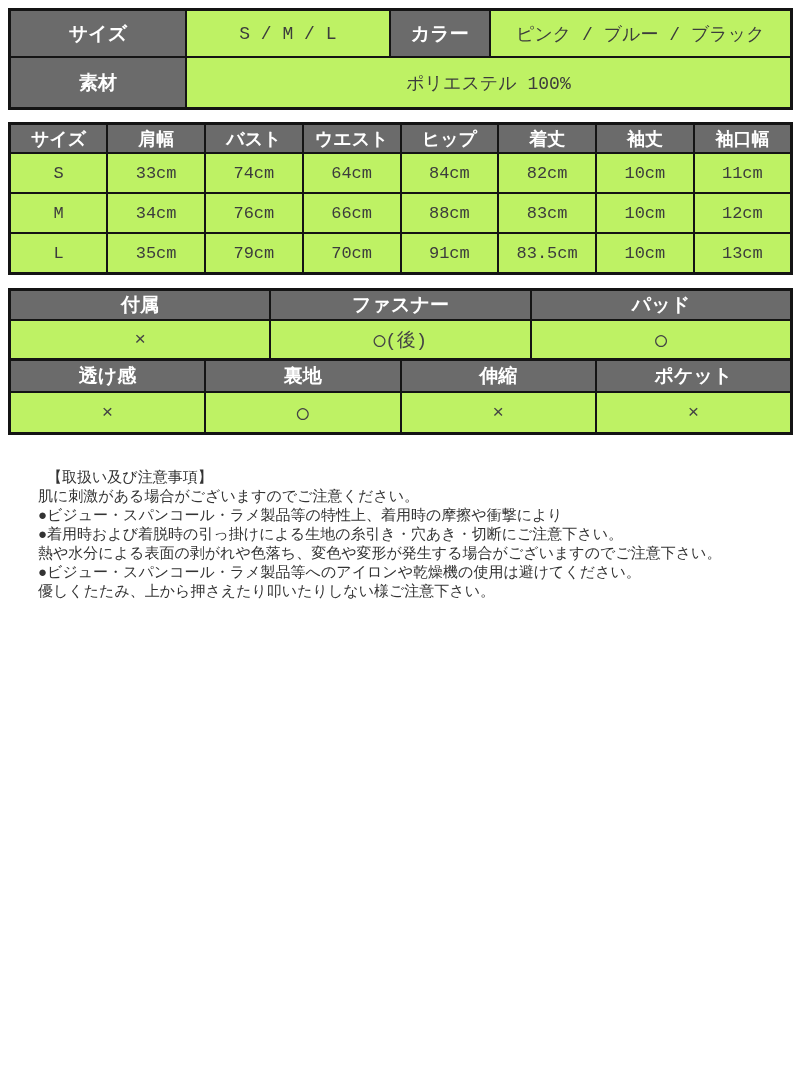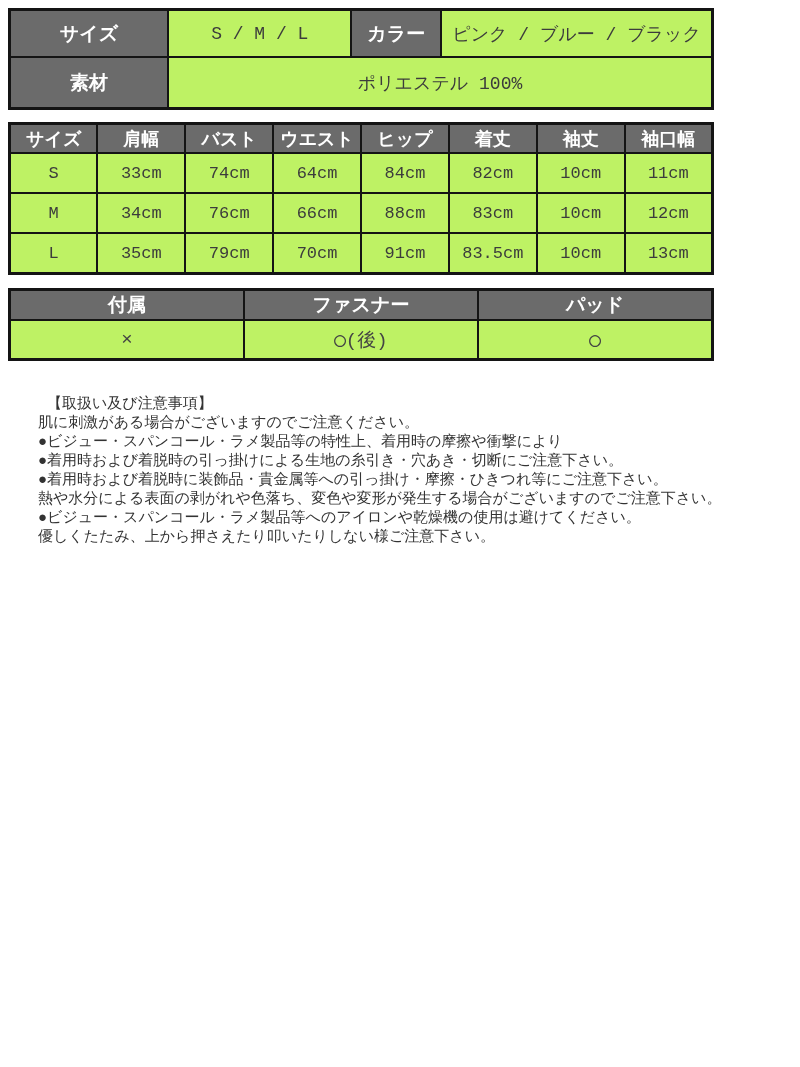--- a/index.html
+++ b/index.html
@@ -12,21 +12,21 @@
     position: relative;
     width: 800px;
     height: 1067px;
     background: #ffffff;
     overflow: hidden;
   }
   .inner { padding: 8px 7px 0 8px; }
 
   table {
     border-collapse: collapse;
-    width: 706px;
+    width: 785px;
     table-layout: fixed;
     border: 3px solid #141414;
   }
   th, td {
     border: 2px solid #141414;
     text-align: center;
     vertical-align: middle;
     padding: 0;
     overflow: hidden;
     white-space: nowrap;
@@ -158,26 +158,41 @@
         <th class="hdr">パッド</th>
       </tr>
       <tr>
         <td class="val mark">×</td>
         <td class="val mark">◯(後)</td>
         <td class="val mark">◯</td>
       </tr>
     </tbody>
       </table>
 
+    <table class="t4">
+      <tbody>
+          <tr>
+        <th class="hdr">透け感</th>
+        <th class="hdr">裏地</th>
+        <th class="hdr">伸縮</th>
+        <th class="hdr">ポケット</th>
+      </tr>
+      <tr>
+        <td class="val mark">×</td>
+        <td class="val mark">◯</td>
+        <td class="val mark">×</td>
+        <td class="val mark">×</td>
+      </tr>
+    </tbody>
+      </table>
 
     <div class="notes">
       <div class="title">【取扱い及び注意事項】</div>
       <div>肌に刺激がある場合がございますのでご注意ください。</div>
       <div>●ビジュー・スパンコール・ラメ製品等の特性上、着用時の摩擦や衝撃により</div>
       <div>●着用時および着脱時の引っ掛けによる生地の糸引き・穴あき・切断にご注意下さい。</div>
-      <div>●着用時および着脱時に装飾品・貴金属等への引っ掛け・摩擦・ひきつれ等にご注意下さい。</div>
       <div>熱や水分による表面の剥がれや色落ち、変色や変形が発生する場合がございますのでご注意下さい。</div>
       <div>●ビジュー・スパンコール・ラメ製品等へのアイロンや乾燥機の使用は避けてください。</div>
       <div>優しくたたみ、上から押さえたり叩いたりしない様ご注意下さい。</div>
     </div>
 
   </div>
 </div>
 
 </body></html>

